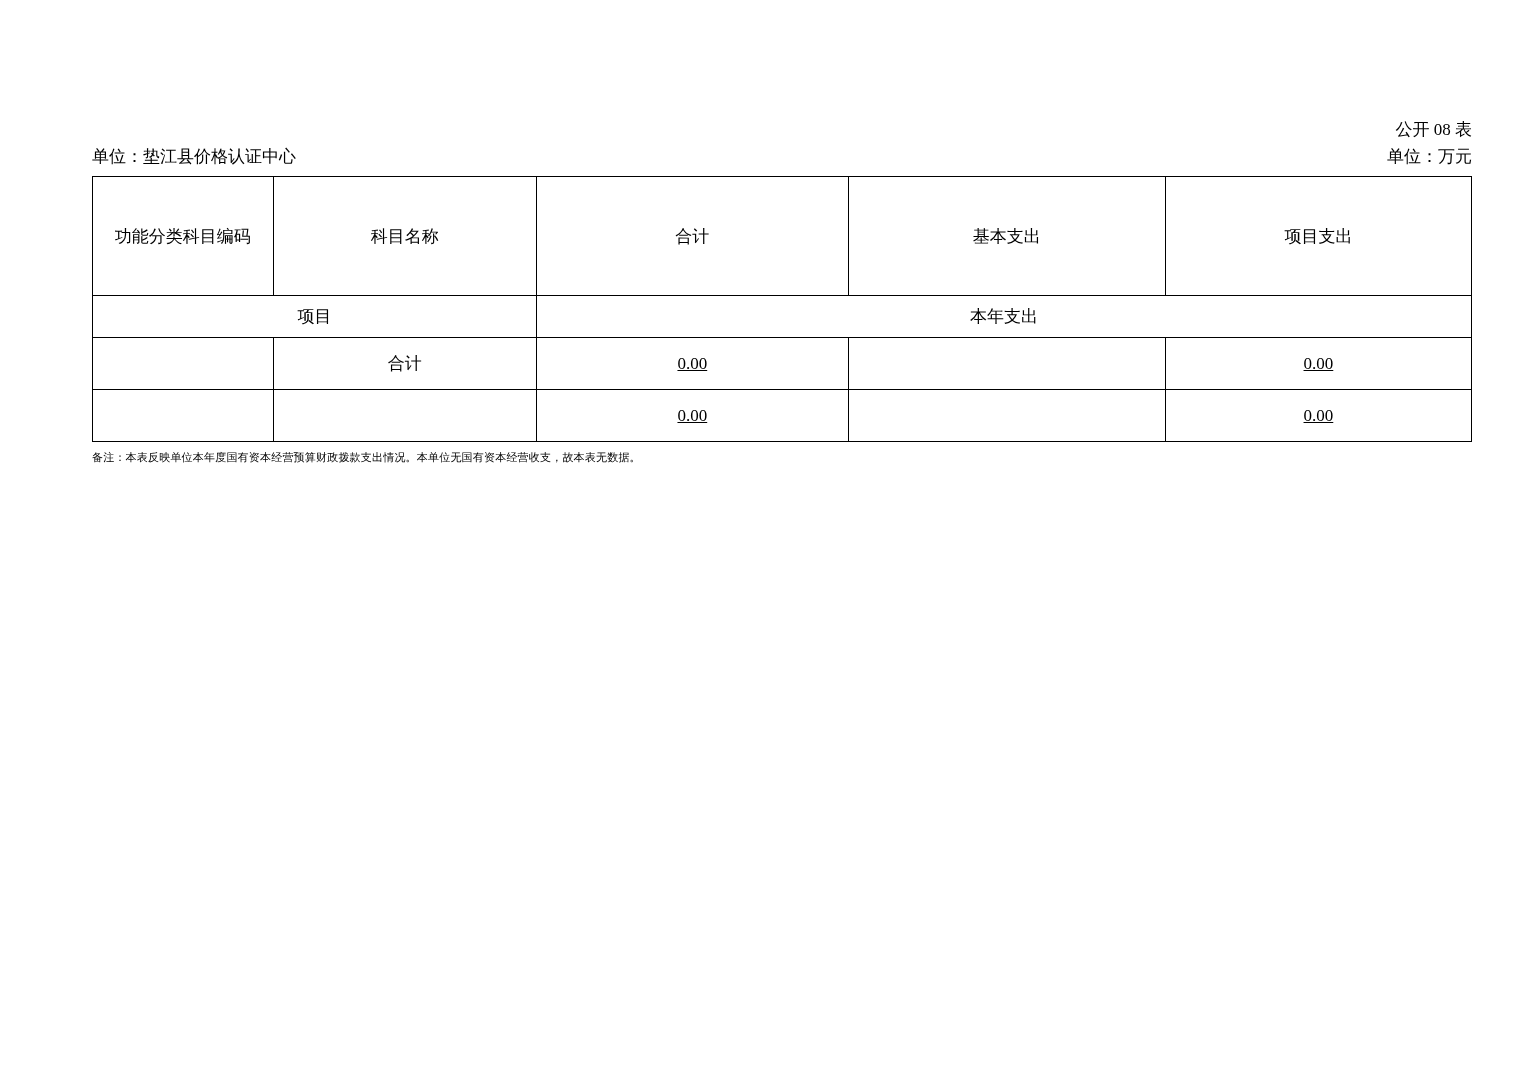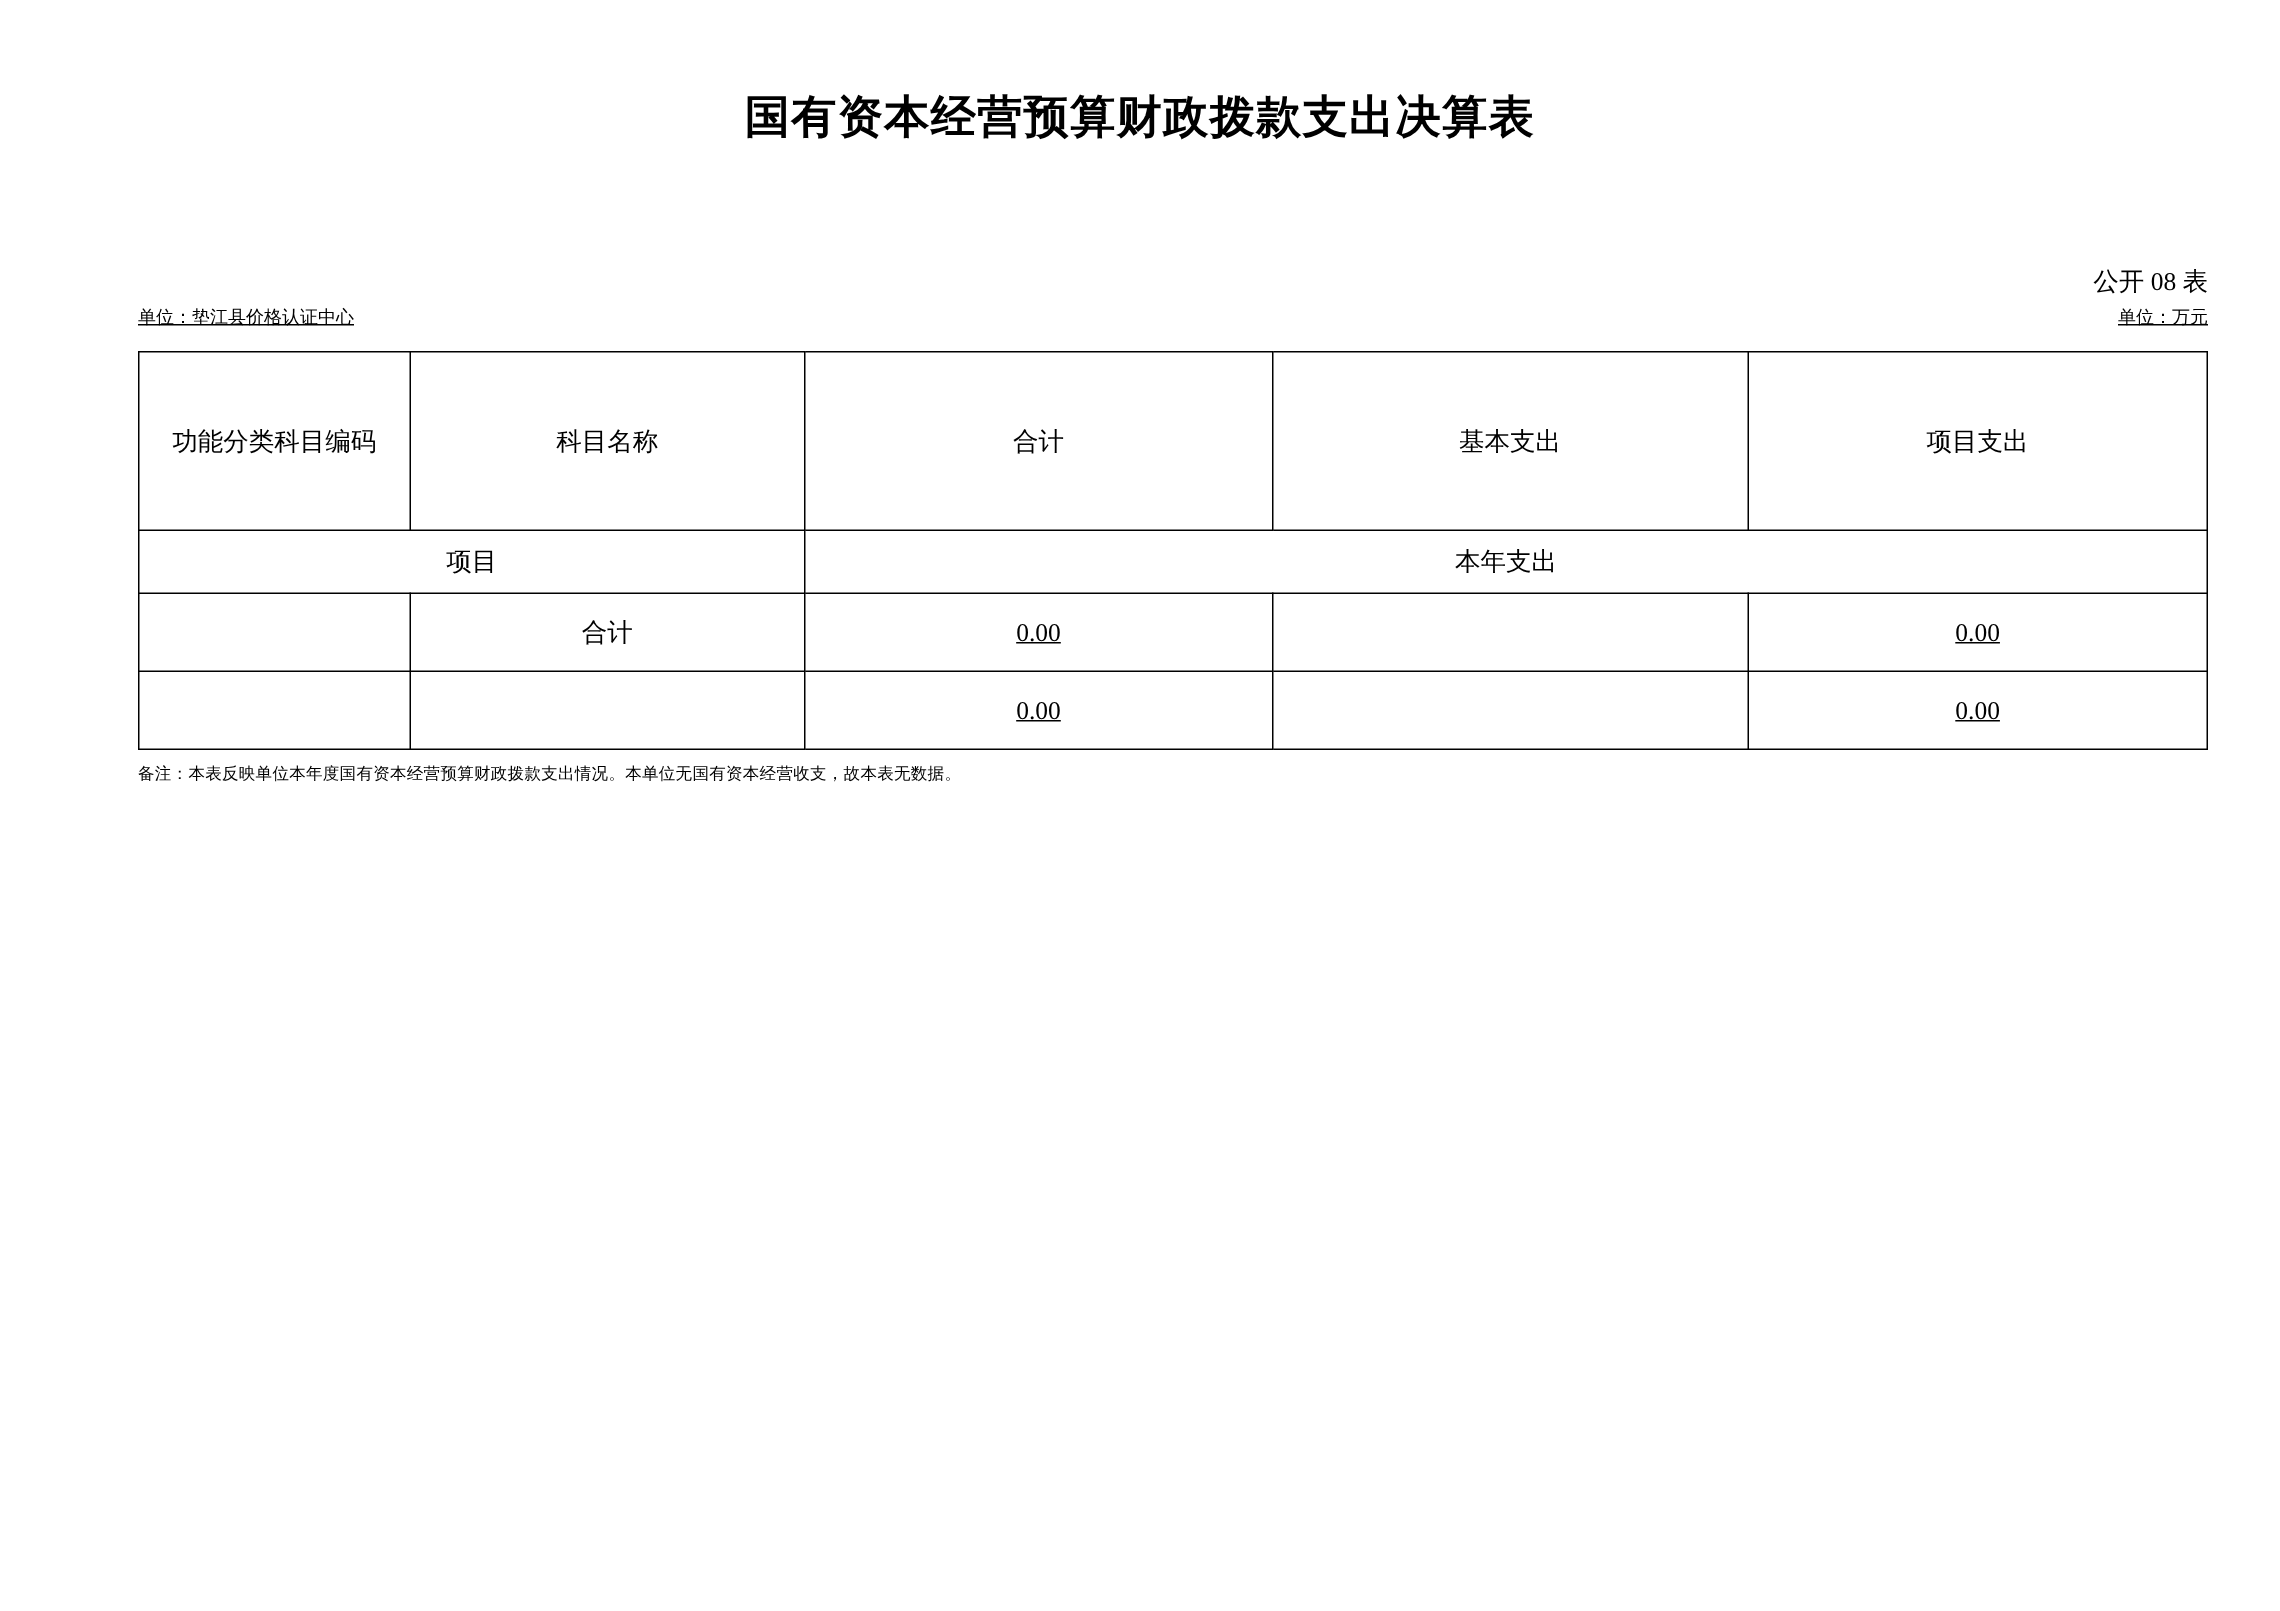--- a/index.html
+++ b/index.html
@@ -33,25 +33,24 @@
     position: absolute;
     right: 48px;
     top: 118px;
     font-size: 17px;
   }
   .meta-row {
     position: absolute;
     left: 92px;
     right: 48px;
     top: 145px;
-    font-size: 12px;
+    font-size: 17px;
     display: flex;
     justify-content: space-between;
     align-items: baseline;
-    text-decoration: underline;
   }
   .table-wrap {
     position: absolute;
     left: 92px;
     top: 176px;
     width: 1380px;
   }
   table.main {
     border-collapse: collapse;
     width: 100%;
@@ -91,21 +90,20 @@
     top: 450px;
     font-size: 11px;
     letter-spacing: 0.2px;
   }
 </style>
 </head>
 <body>
 
 <div class="page">
 
-  <div class="doc-title">国有资本经营预算财政拨款支出决算表</div>
 
   <div class="sheet-no">公开 08 表</div>
 
   <div class="meta-row">
     <span>单位：垫江县价格认证中心</span>
     <span>单位：万元</span>
   </div>
 
   <div class="table-wrap">
     <table class="main">

